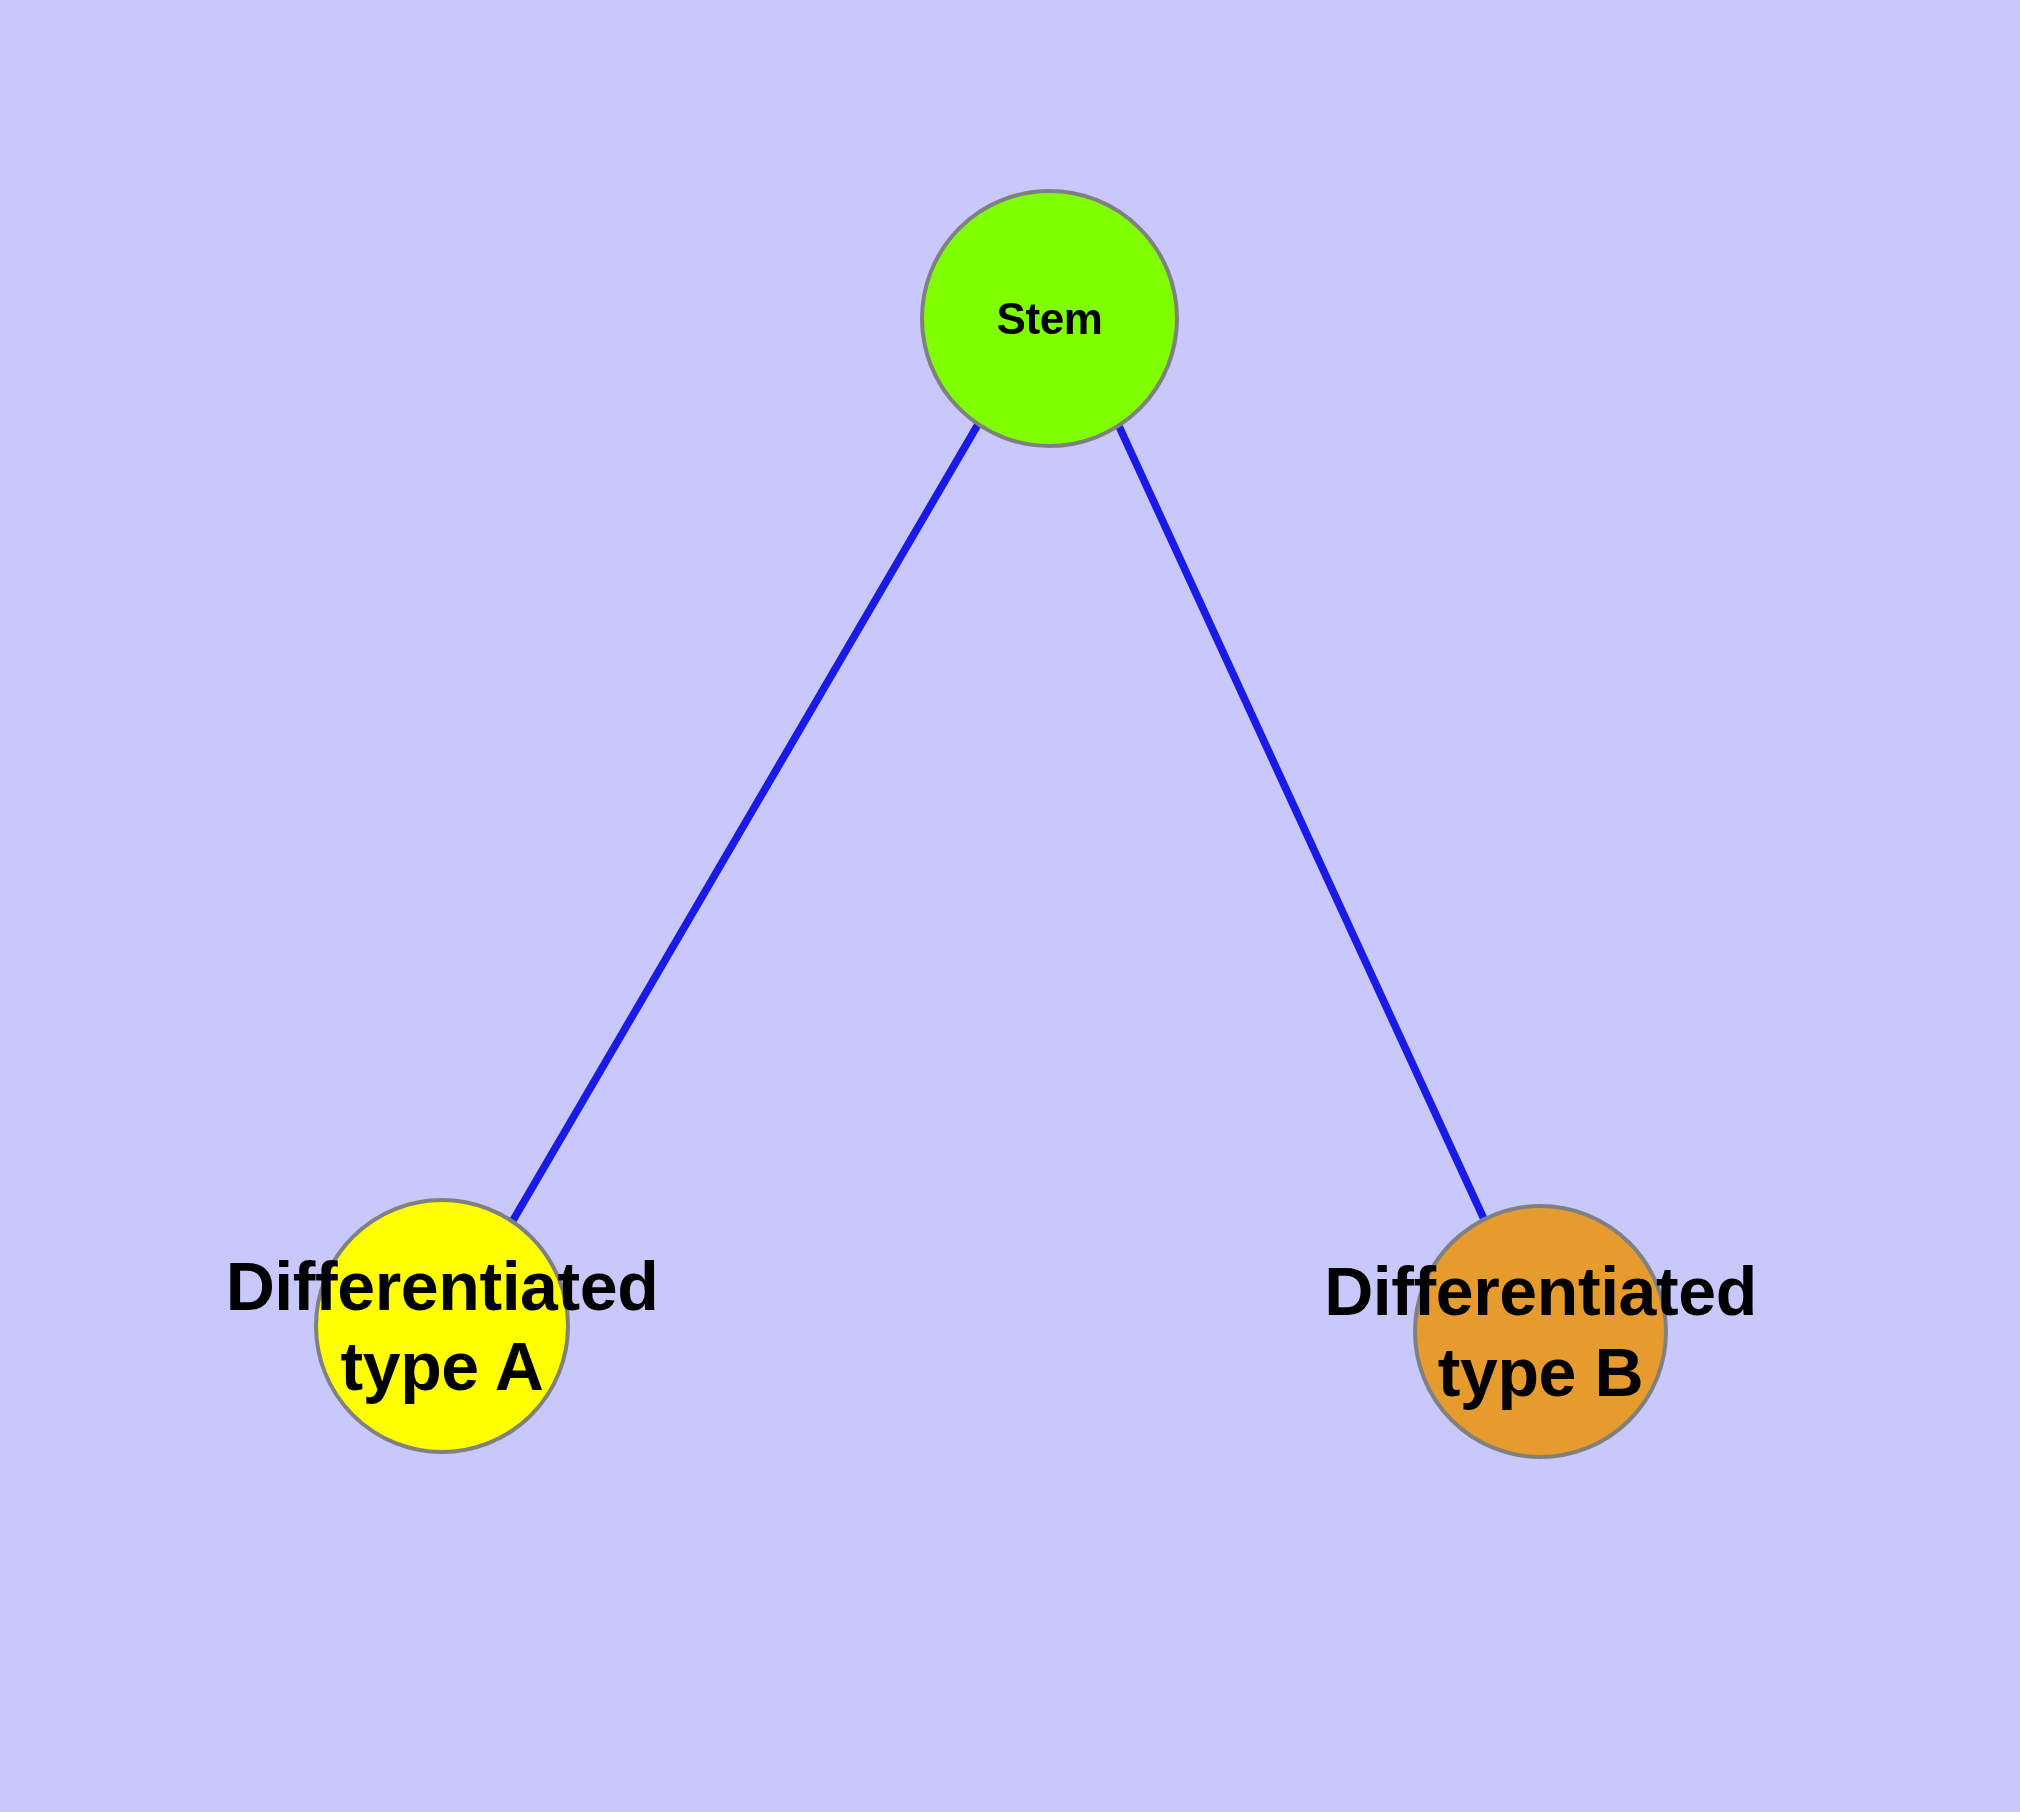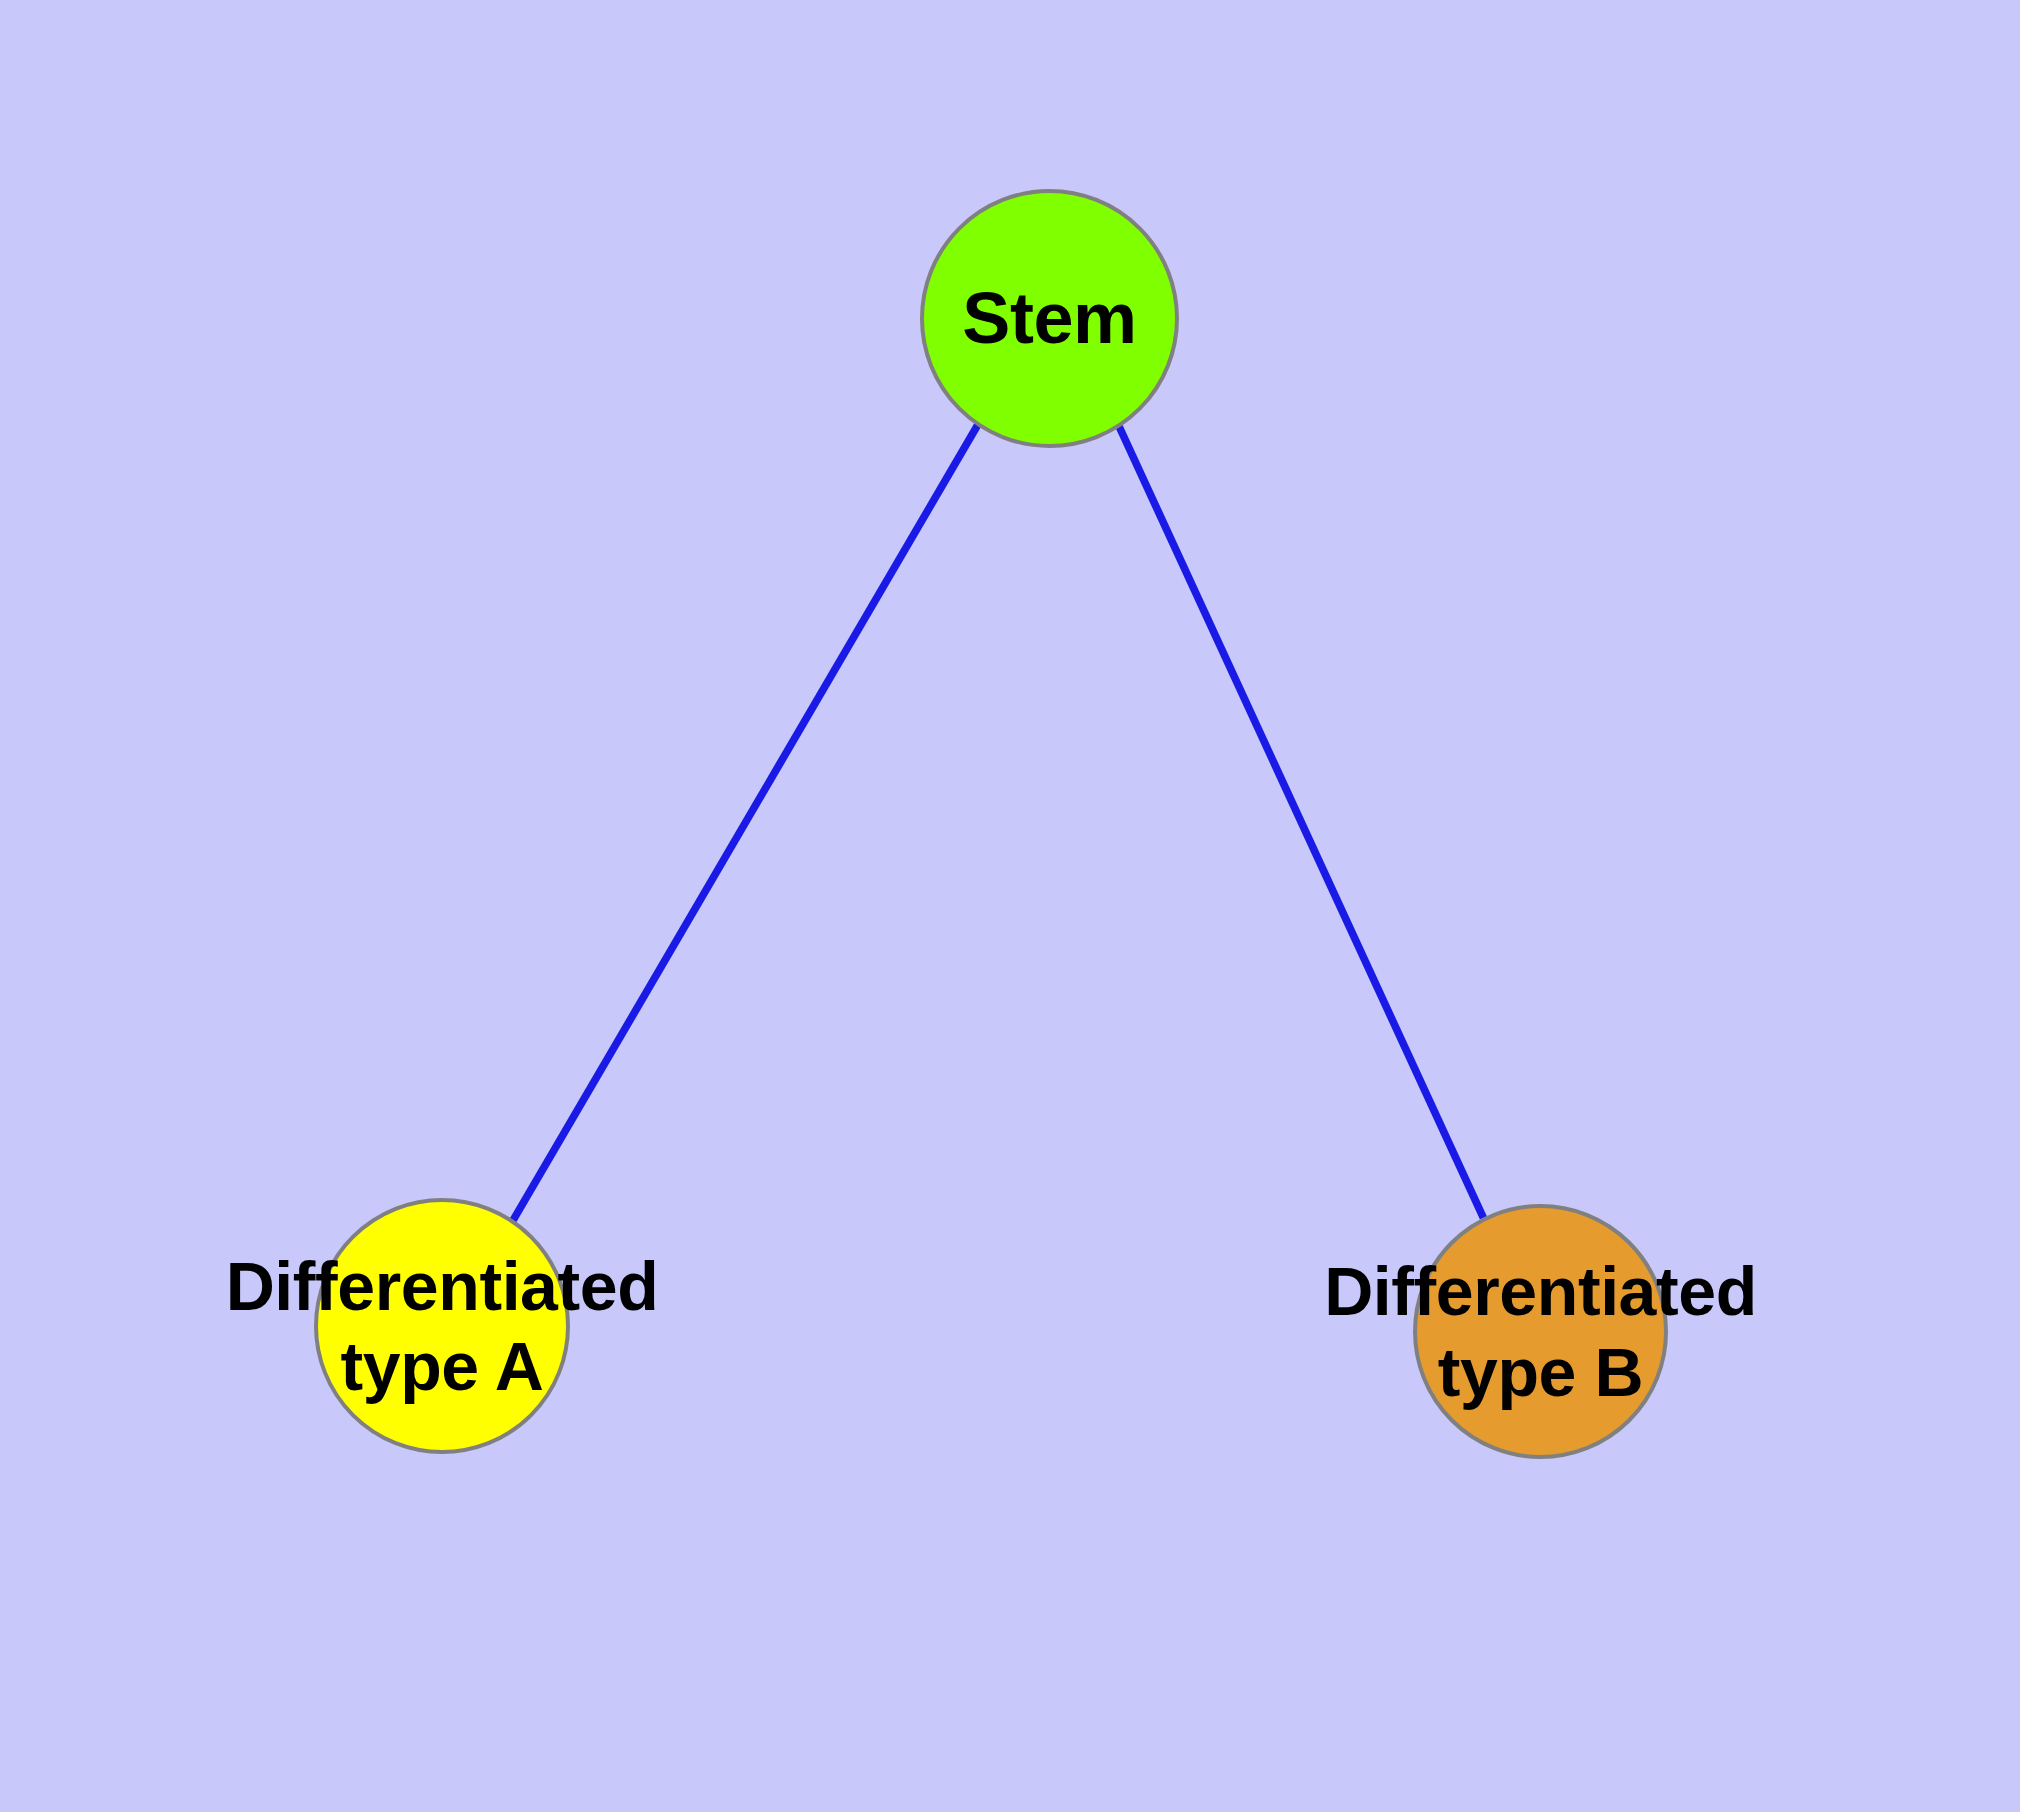--- a/index.html
+++ b/index.html
@@ -62,21 +62,21 @@
     height: 259px;
   }
   #node-stem .node-circle {
     width: 259px;
     height: 259px;
     background: #7fff00;
     border-width: 4.2px;
     border-color: #808080;
   }
   #node-stem .node-label {
-    font-size: 72px;
+    font-size: 44px;
   }
 
   
   #node-diff-a {
     left: 314px;
     top: 1198px;
     width: 256px;
     height: 256px;
   }
   #node-diff-a .node-circle {

